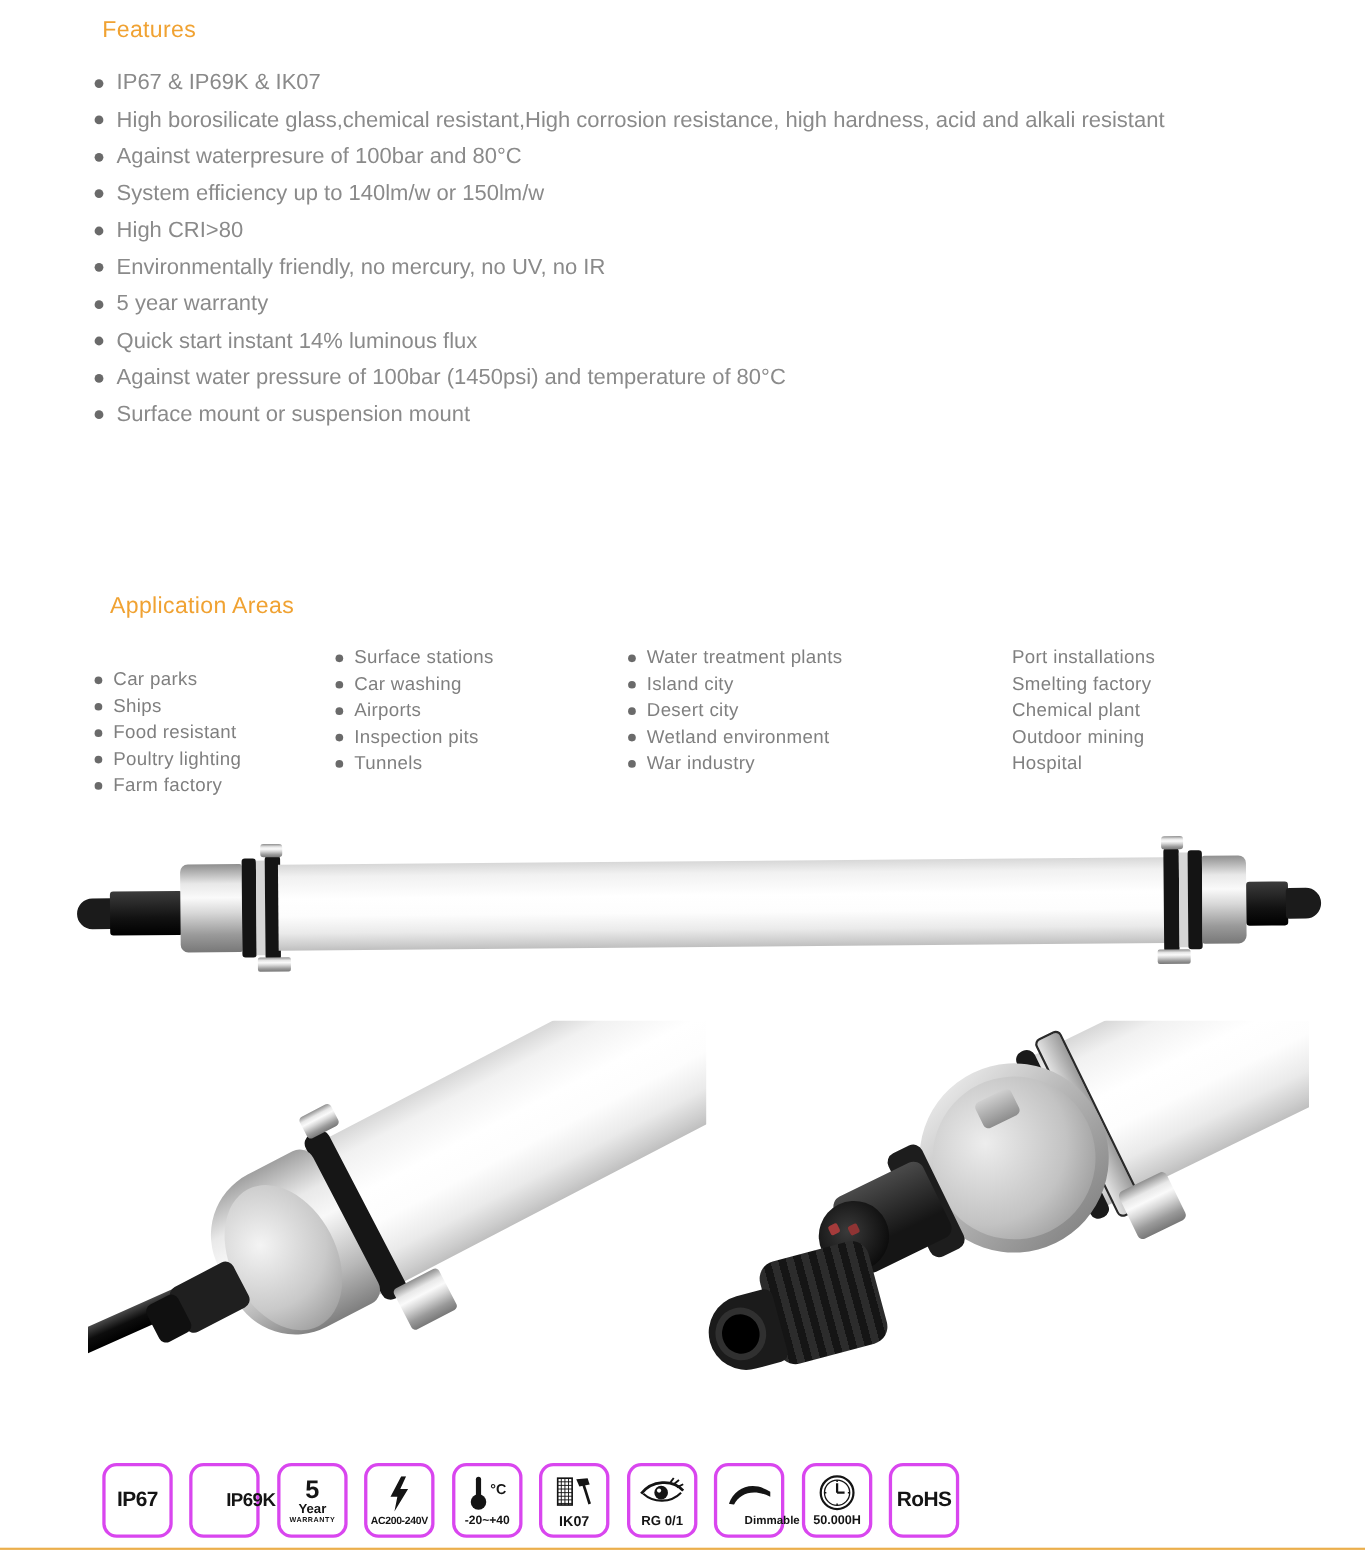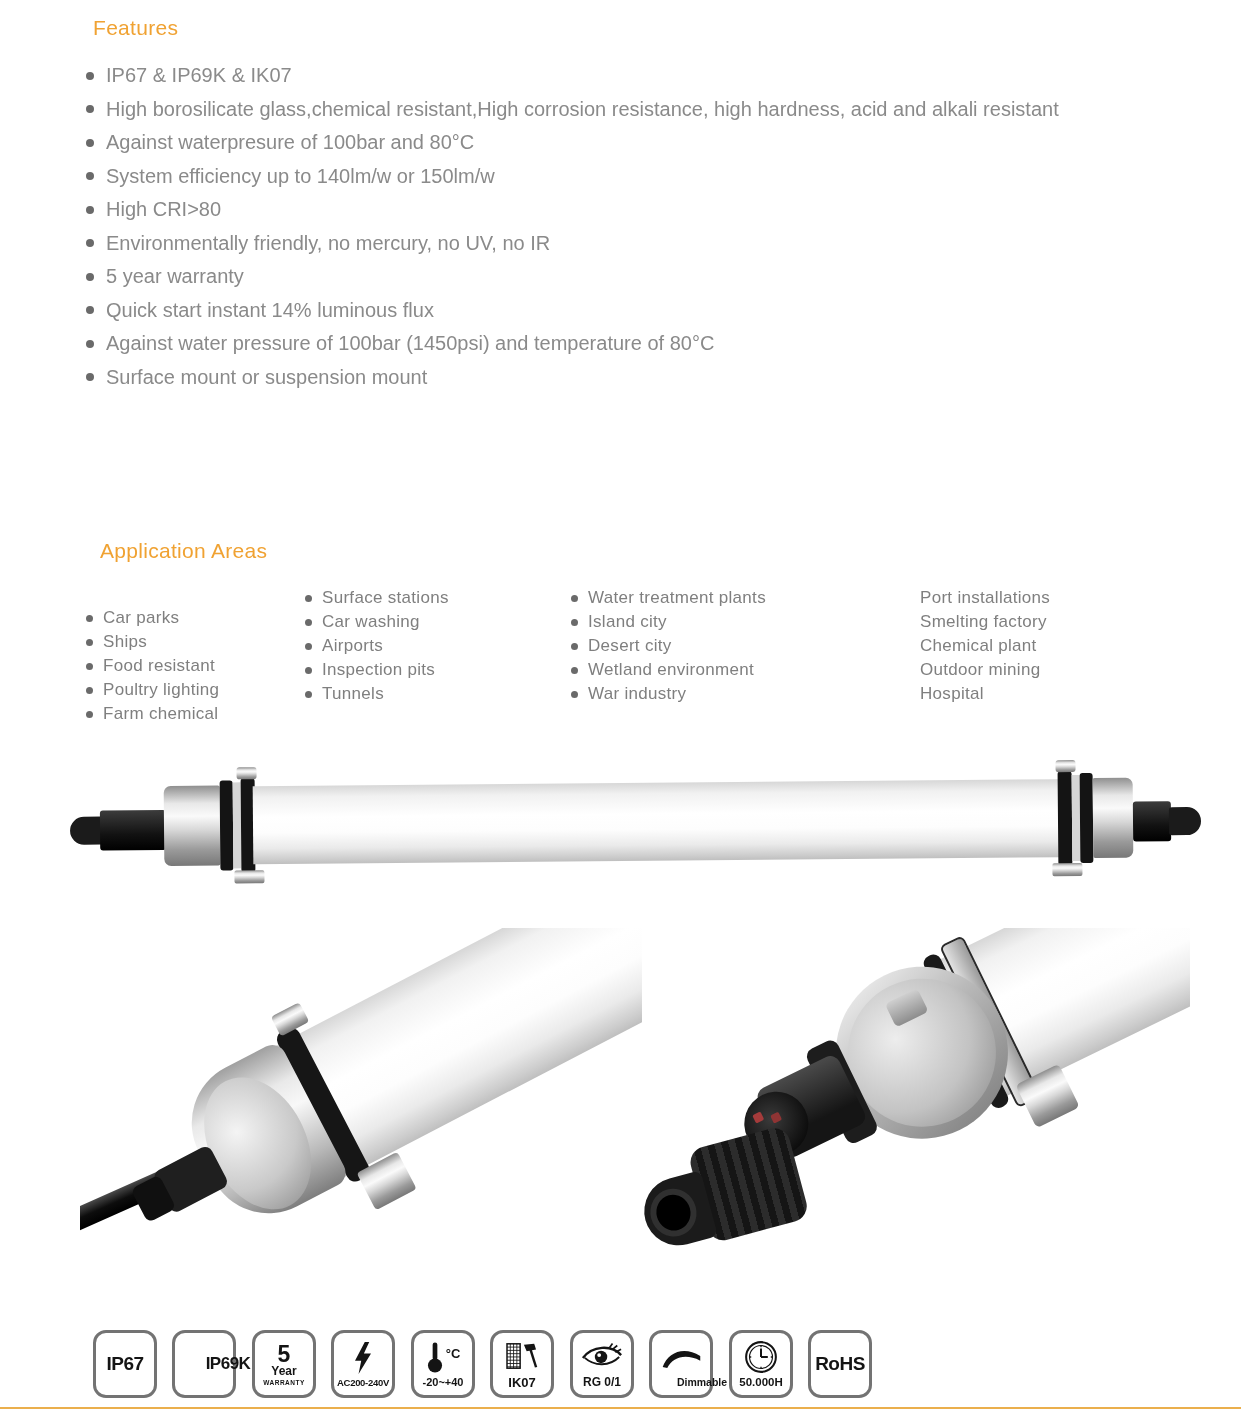--- a/index.html
+++ b/index.html
@@ -92,21 +92,21 @@
   .pin.p1{left:-120px;top:58px;background:#a53b3b;}
   .pin.p2{left:-104px;top:66px;background:#8f3434;}
   .pin.p3{left:-118px;top:82px;background:#44508f;}
   .pr-gland{left:10px;top:196px;width:210px;height:140px;transform:rotate(-15deg);}
   .pr-nut{left:62px;top:14px;width:102px;height:96px;border-radius:16px;
           background:repeating-linear-gradient(90deg,#2c2c2c 0 7px,#151515 7px 14px);}
   .pr-sleeve{left:4px;top:36px;width:66px;height:68px;background:#1b1b1b;border-radius:34px 8px 8px 34px;}
   .pr-hole{left:10px;top:46px;width:46px;height:48px;border-radius:50%;background:#000;border:6px solid #303030;box-sizing:border-box;}
 
   
-  .badge{position:absolute;top:1330px;width:58px;height:62px;border:3px solid #737373;border-radius:13px;
+  .badge{position:absolute;top:1330px;width:58px;height:62px;border:3px solid #d946ef;border-radius:13px;
          background:#fff;display:flex;flex-direction:column;align-items:center;justify-content:center;
          color:#141414;box-sizing:content-box;}
   .b0{left:93px}.b1{left:172px}.b2{left:252px}.b3{left:331px}.b4{left:411px}
   .b5{left:490px}.b6{left:570px}.b7{left:649px}.b8{left:729px}.b9{left:808px}
   .badge .big{font-size:19px;font-weight:bold;letter-spacing:-0.5px;white-space:nowrap;}
   .b1 .big{font-size:17px;padding-left:48px;}
   .badge .label{font-size:12px;font-weight:bold;margin-top:2px;white-space:nowrap;}
   .b3 .label{font-size:9.5px;letter-spacing:-0.3px;}
   .b4 .label{font-size:11px;}
   .b5 .label{font-size:13px;}
@@ -184,21 +184,21 @@
     <li class="a-item">
         <span class="a-dot"></span>
         <span class="a-text">Food resistant</span>
       </li>
     <li class="a-item">
         <span class="a-dot"></span>
         <span class="a-text">Poultry lighting</span>
       </li>
     <li class="a-item">
         <span class="a-dot"></span>
-        <span class="a-text">Farm chemical</span>
+        <span class="a-text">Farm factory</span>
       </li>
   </ul>
   <ul class="app-col c1">
     <li class="a-item">
         <span class="a-dot"></span>
         <span class="a-text">Surface stations</span>
       </li>
     <li class="a-item">
         <span class="a-dot"></span>
         <span class="a-text">Car washing</span>

